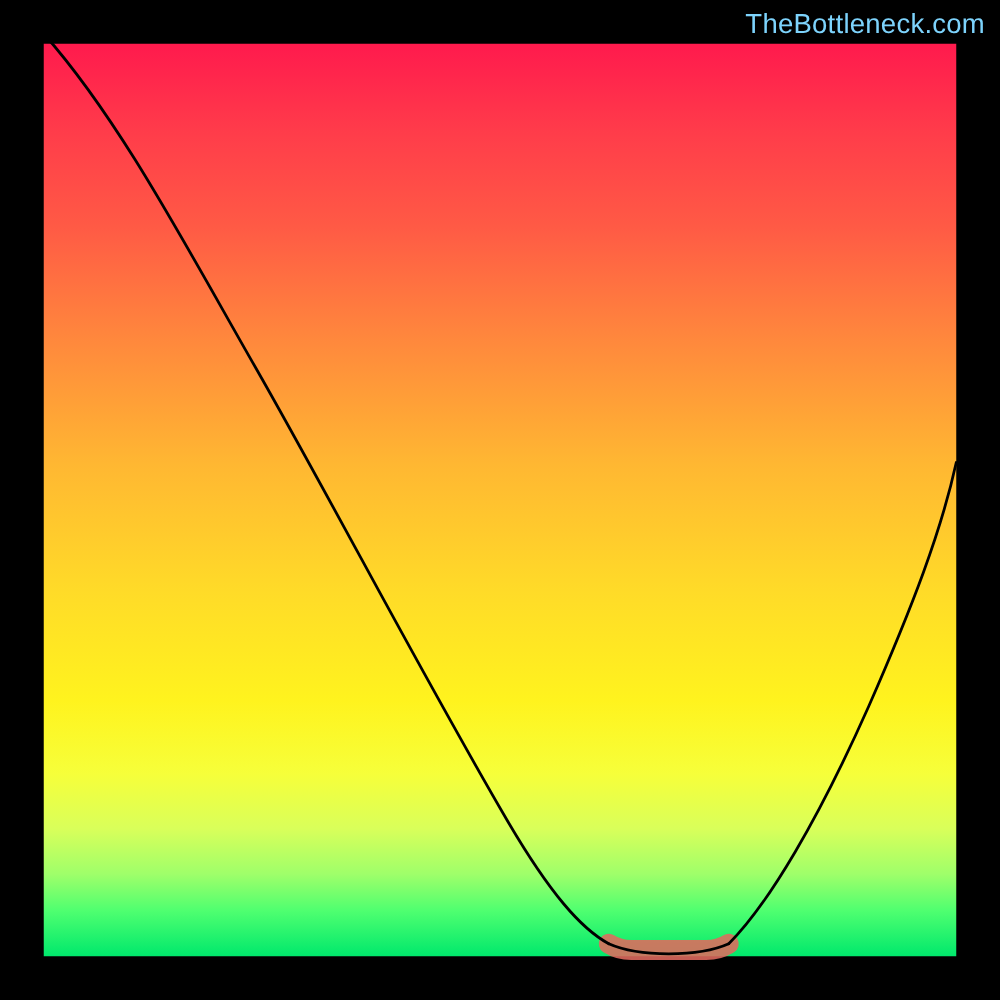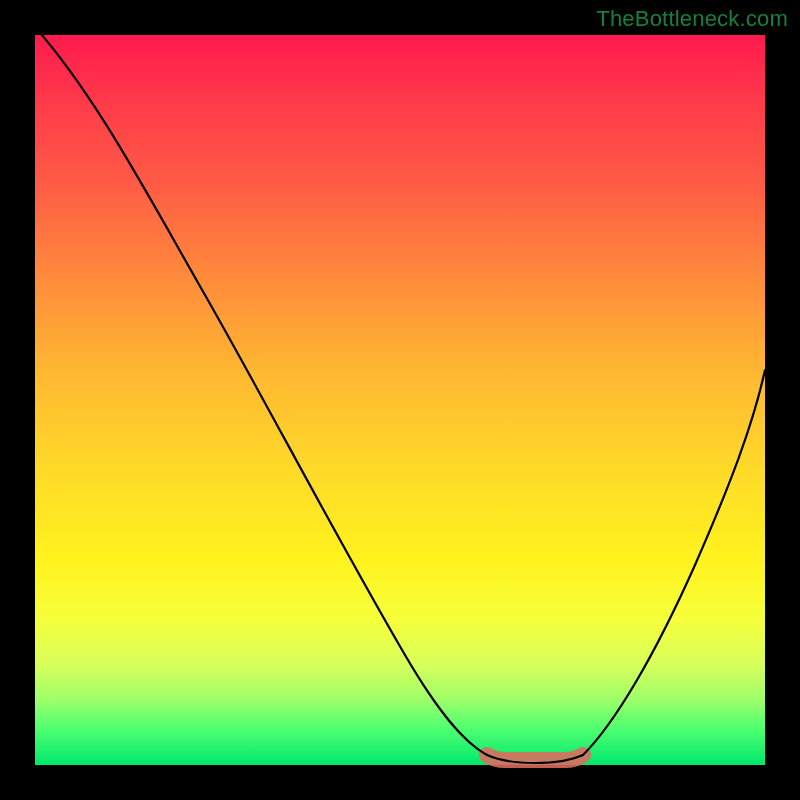--- a/index.html
+++ b/index.html
@@ -38,21 +38,21 @@
       #d9ff5a 86%,
       #9fff6a 91%,
       #4fff70 95%,
       #00e86c 100%
     );
   }
   .watermark {
     position: absolute;
     top: 6px;
     right: 12px;
-    color: #15803d;
+    color: #7dd3fc;
     font-size: 22px;
     font-weight: 500;
     letter-spacing: 0.2px;
     user-select: none;
   }
   svg.curves {
     position: absolute;
     top: 0;
     left: 0;
     width: 730px;

